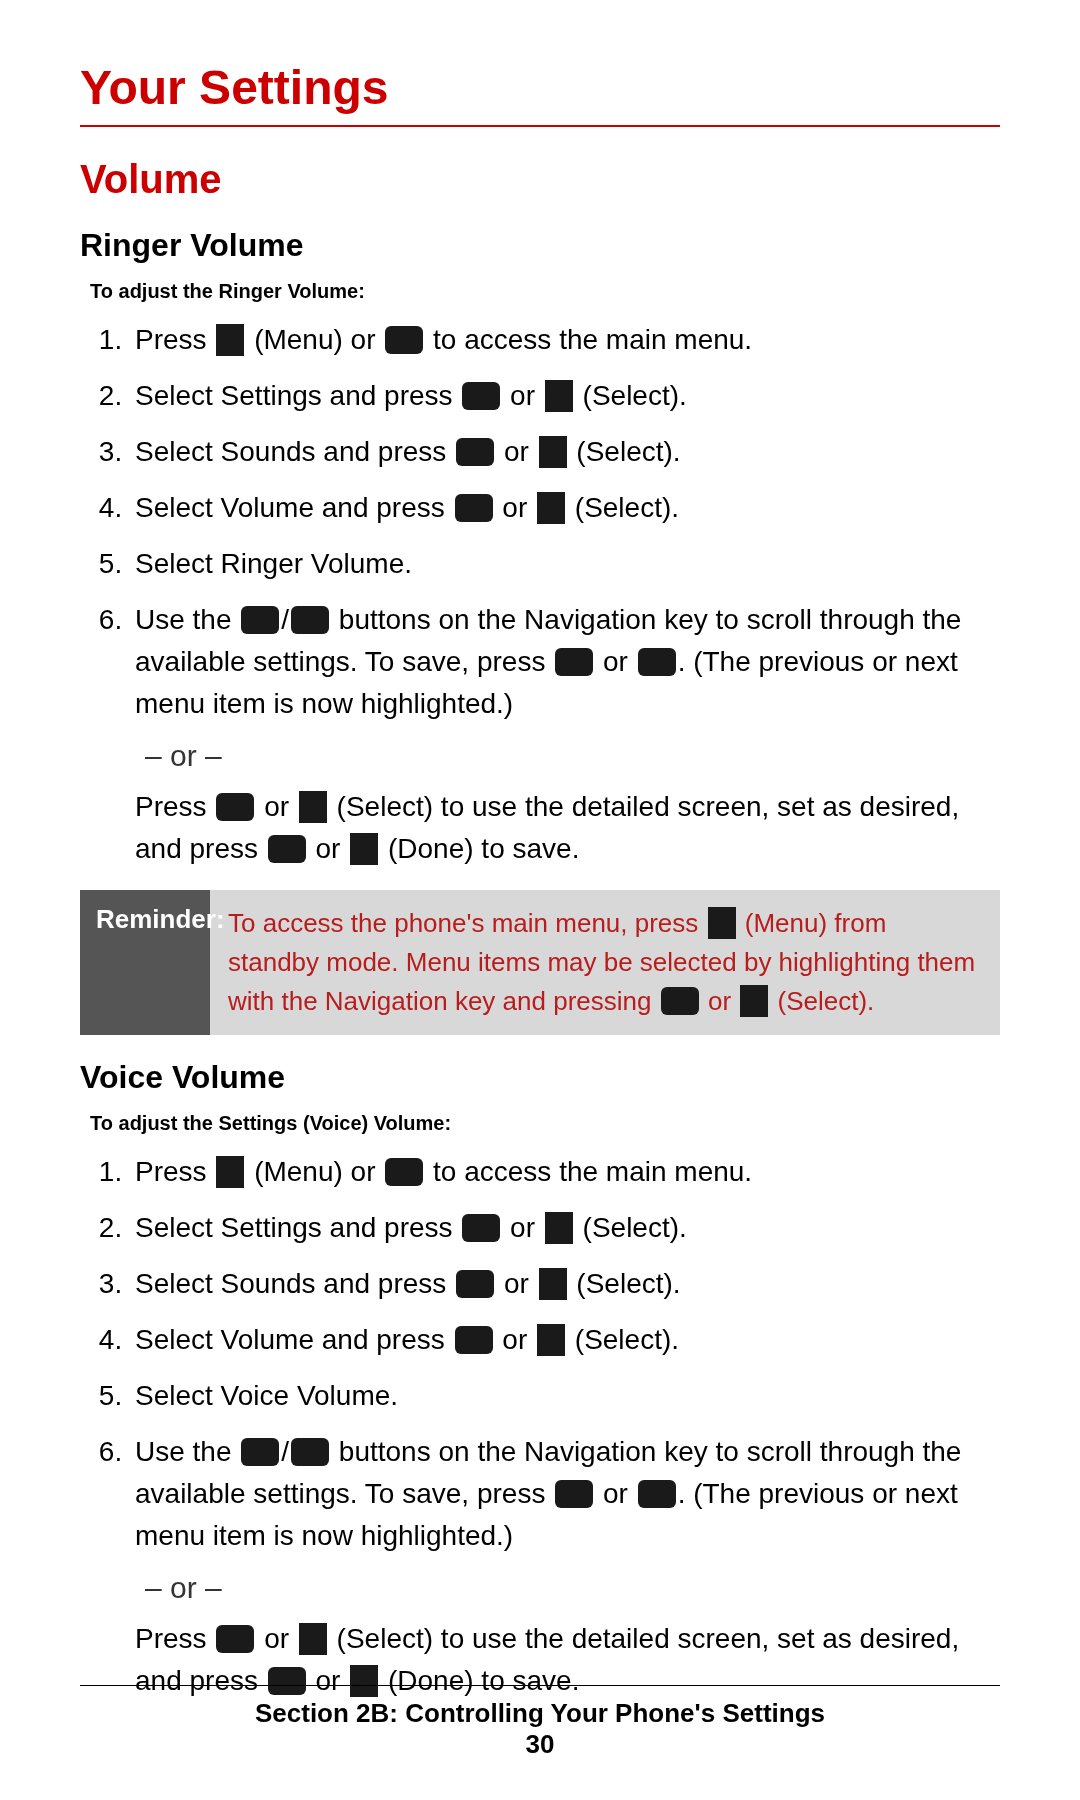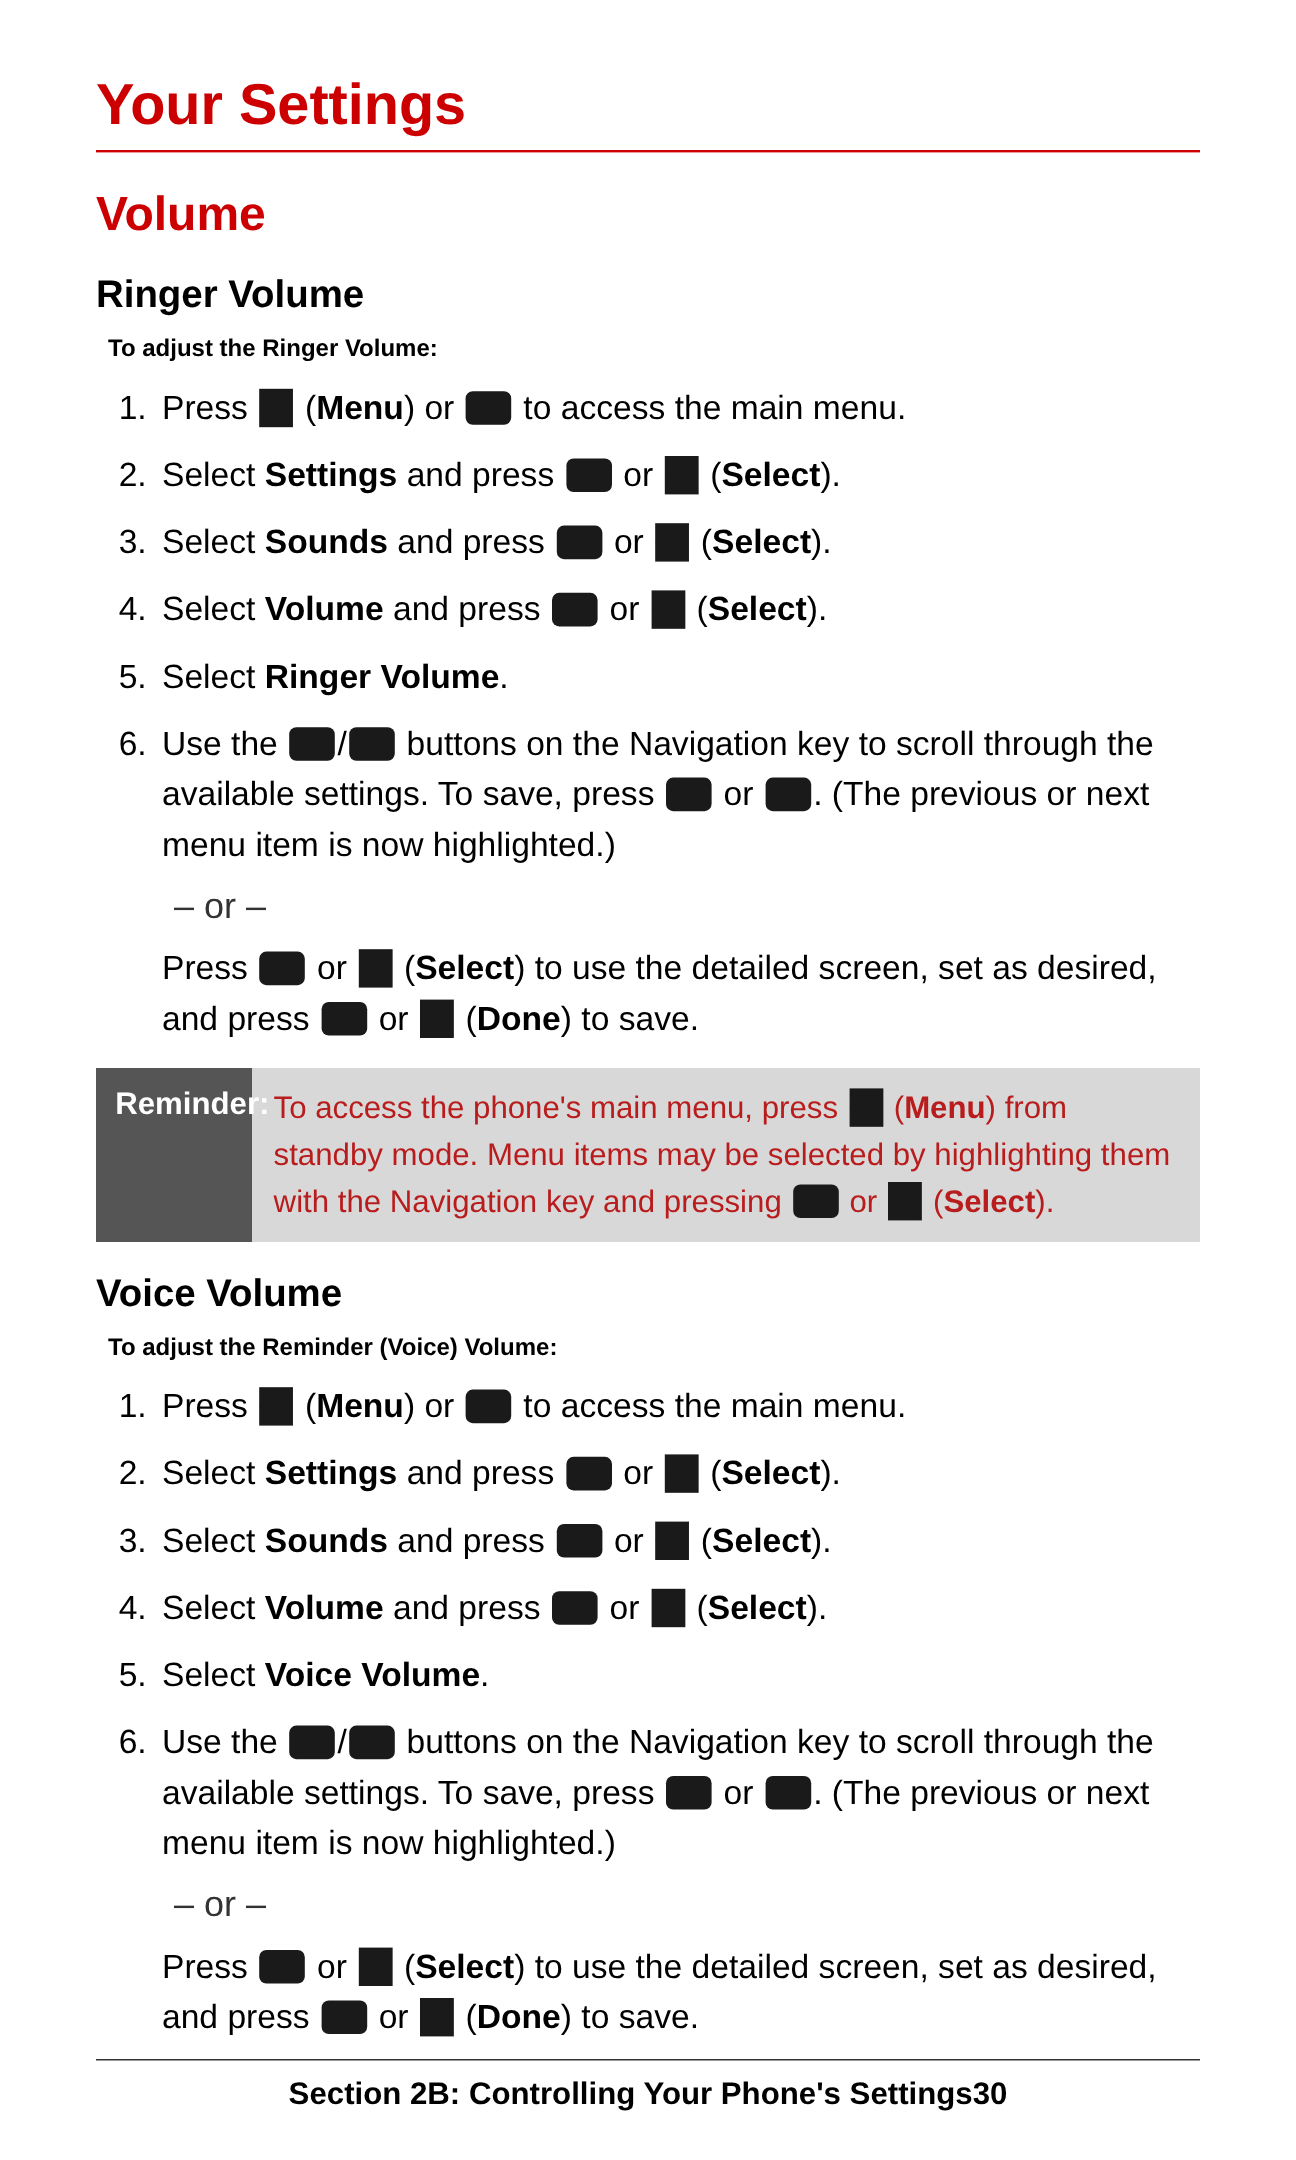--- a/index.html
+++ b/index.html
@@ -119,29 +119,30 @@
       padding: 14px 18px;
       color: #b91c1c;
     }
 
     .page-footer {
       position: absolute;
       bottom: 40px;
       left: 80px;
       right: 80px;
       display: flex;
-      justify-content: center;
+      justify-content: space-between;
       align-items: center;
       border-top: 1px solid #000;
       padding-top: 12px;
       font-size: 26px;
       font-weight: bold;
-    }
-
-    b { font-weight: bold; text-align: right; }
+      flex-direction: column;
+    }
+
+    b { font-weight: normal; text-align: right; }
 
     .step-text { line-height: 1.5; }
   </style>
 </head>
 <body>
 
 <h1 class="page-title">Your Settings</h1>
 <hr class="title-divider">
 
 <h2 class="section-title">Volume</h2>
@@ -174,21 +175,21 @@
 </ol>
 
 <div class="reminder-box">
   <div class="reminder-label">Reminder:</div>
   <div class="reminder-content">
     To access the phone's main menu, press <span class="btn-icon-arrow"></span> (<b>Menu</b>) from standby mode. Menu items may be selected by highlighting them with the Navigation key and pressing <span class="btn-icon"></span> or <span class="btn-icon-arrow"></span> (<b>Select</b>).
   </div>
 </div>
 
 <h3 class="subsection-title">Voice Volume</h3>
-<p class="instruction-label">To adjust the Reminder (Voice) Volume:</p>
+<p class="instruction-label">To adjust the Settings (Voice) Volume:</p>
 
 <ol>
   <li>
     <span class="step-text">Press <span class="btn-icon-arrow"></span> (<b>Menu</b>) or <span class="btn-icon"></span> to access the main menu.</span>
   </li>
   <li>
     <span class="step-text">Select <b>Settings</b> and press <span class="btn-icon"></span> or <span class="btn-icon-arrow"></span> (<b>Select</b>).</span>
   </li>
   <li>
     <span class="step-text">Select <b>Sounds</b> and press <span class="btn-icon"></span> or <span class="btn-icon-arrow"></span> (<b>Select</b>).</span>

